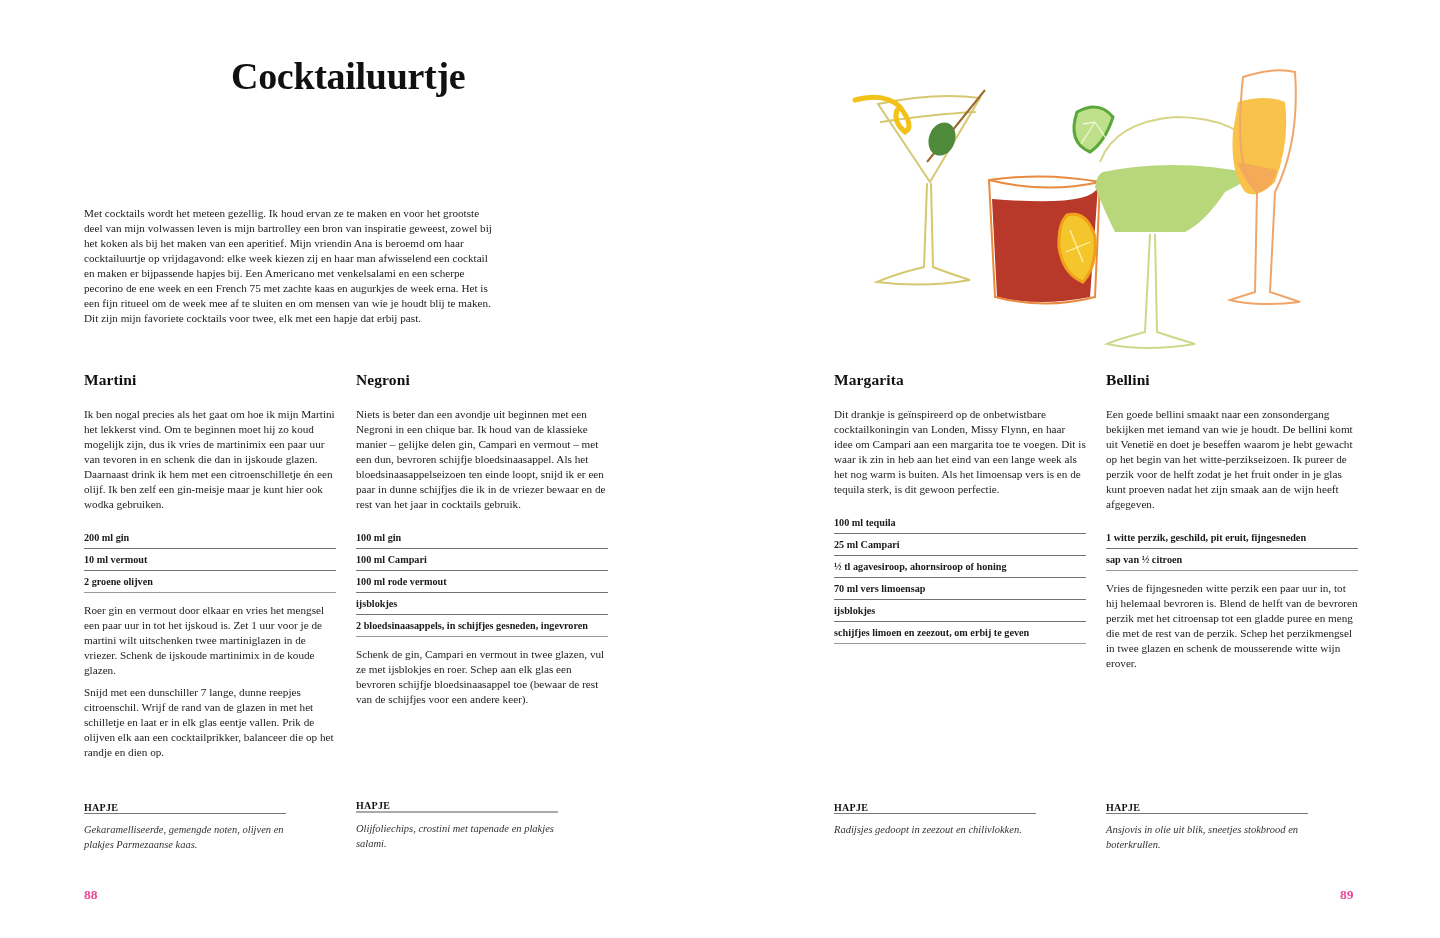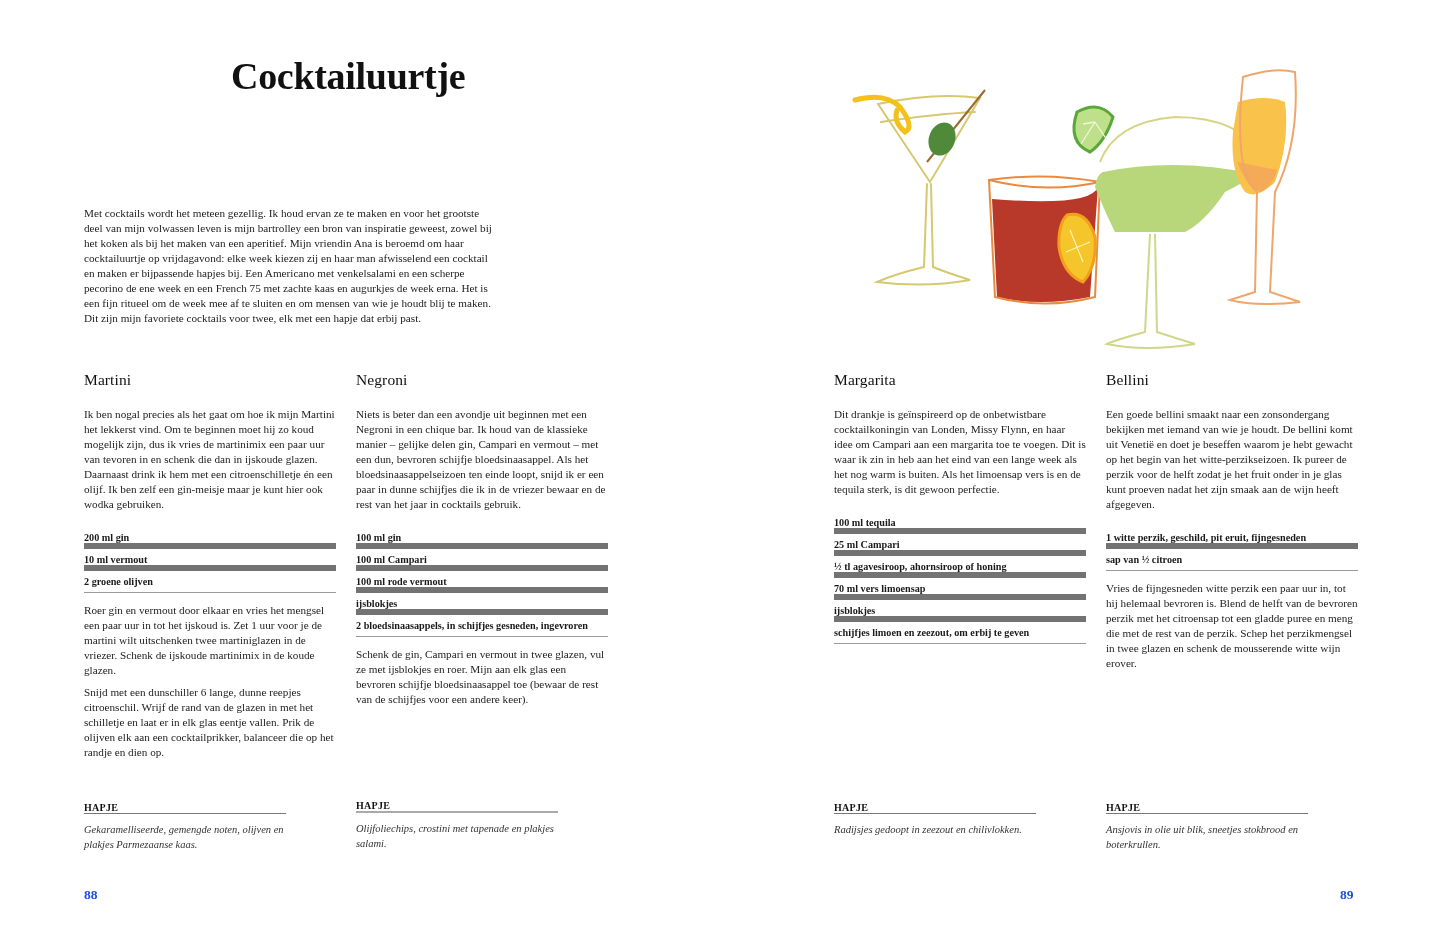--- a/index.html
+++ b/index.html
@@ -24,52 +24,52 @@
     }
     .intro {
       position: absolute; left: 84px; top: 206px; width: 410px;
       font-family: "Liberation Serif", serif;
       font-size: 11.2px; line-height: 15px; color: #222;
     }
 
     .recipe { position: absolute; top: 371px; width: 252px; }
     .recipe h2 {
       font-family: "Liberation Serif", serif;
-      font-weight: 400; font-size: 15.5px; color: #111;
+      font-weight: 700; font-size: 15.5px; color: #111;
       margin-bottom: 18px; letter-spacing: 0.1px;
     }
     .recipe .desc, .recipe .method p {
       font-family: "Liberation Serif", serif;
       font-size: 11.2px; line-height: 15px; color: #222;
     }
     .ingredients { list-style: none; margin-top: 15px; margin-bottom: 10px; }
     .ingredients li {
       font-family: "Liberation Serif", serif;
       font-weight: 700; font-size: 10.2px; color: #1a1a1a;
       height: 22px; line-height: 20px; padding-top: 1px;
-      border-bottom: 6px solid #737373;
+      border-bottom: 1px solid #737373;
     }
     .ingredients li:last-child { border-bottom-color: #9a9a9a; border-bottom-width: 1.5px; }
     .method p { margin-bottom: 7px; }
 
     .hapje { position: absolute; top: 802px; width: 202px; }
     .hapje .label {
       font-family: "Liberation Serif", serif;
       font-weight: 700; font-size: 10px; letter-spacing: 0.3px; color: #111;
       border-bottom: 1px solid #777;
     }
     .hapje .text {
       font-family: "Liberation Serif", serif;
       font-style: italic; font-size: 10.5px; line-height: 15px; color: #333;
       margin-top: 8px;
     }
     .page-number {
       position: absolute; top: 887px;
       font-family: "Liberation Serif", serif;
-      font-weight: 700; font-size: 13.5px; color: #1d4ed8;
+      font-weight: 700; font-size: 13.5px; color: #ec4899;
     }
     .illustration { position: absolute; left: 845px; top: 62px; width: 475px; height: 290px; }
   </style>
 </head>
 <body>
 
 <div class="spread">
 
   <div class="page page-left">
     <h1 class="title">Cocktailuurtje</h1>
@@ -78,36 +78,36 @@
     <section class="recipe" style="left:84px;">
       <h2>Martini</h2>
       <p class="desc">Ik ben nogal precies als het gaat om hoe ik mijn Martini het lekkerst vind. Om te beginnen moet hij zo koud mogelijk zijn, dus ik vries de martinimix een paar uur van tevoren in en schenk die dan in ijskoude glazen. Daarnaast drink ik hem met een citroenschilletje én een olijf. Ik ben zelf een gin-meisje maar je kunt hier ook wodka gebruiken.</p>
       <ul class="ingredients">
         <li>200 ml gin</li>
         <li>10 ml vermout</li>
         <li>2 groene olijven</li>
       </ul>
       <div class="method">
         <p>Roer gin en vermout door elkaar en vries het mengsel een paar uur in tot het ijskoud is. Zet 1 uur voor je de martini wilt uitschenken twee martiniglazen in de vriezer. Schenk de ijskoude martinimix in de koude glazen.</p>
-        <p>Snijd met een dunschiller 6 lange, dunne reepjes citroenschil. Wrijf de rand van de glazen in met het schilletje en laat er in elk glas eentje vallen. Prik de olijven elk aan een cocktailprikker, balanceer die op het randje en dien op.</p>
+        <p>Snijd met een dunschiller 7 lange, dunne reepjes citroenschil. Wrijf de rand van de glazen in met het schilletje en laat er in elk glas eentje vallen. Prik de olijven elk aan een cocktailprikker, balanceer die op het randje en dien op.</p>
       </div>
     </section>
 
     <section class="recipe" style="left:356px;">
       <h2>Negroni</h2>
       <p class="desc">Niets is beter dan een avondje uit beginnen met een Negroni in een chique bar. Ik houd van de klassieke manier – gelijke delen gin, Campari en vermout – met een dun, bevroren schijfje bloedsinaasappel. Als het bloedsinaasappelseizoen ten einde loopt, snijd ik er een paar in dunne schijfjes die ik in de vriezer bewaar en de rest van het jaar in cocktails gebruik.</p>
       <ul class="ingredients">
         <li>100 ml gin</li>
         <li>100 ml Campari</li>
         <li>100 ml rode vermout</li>
         <li>ijsblokjes</li>
         <li>2 bloedsinaasappels, in schijfjes gesneden, ingevroren</li>
       </ul>
       <div class="method">
-        <p>Schenk de gin, Campari en vermout in twee glazen, vul ze met ijsblokjes en roer. Mijn aan elk glas een bevroren schijfje bloedsinaasappel toe (bewaar de rest van de schijfjes voor een andere keer).</p>
+        <p>Schenk de gin, Campari en vermout in twee glazen, vul ze met ijsblokjes en roer. Schep aan elk glas een bevroren schijfje bloedsinaasappel toe (bewaar de rest van de schijfjes voor een andere keer).</p>
       </div>
     </section>
 
     <div class="hapje" style="left:84px;">
       <div class="label">HAPJE</div>
       <p class="text">Gekaramelliseerde, gemengde noten, olijven en plakjes Parmezaanse kaas.</p>
     </div>
     <div class="hapje" style="left:356px; top:800px;">
       <div class="label" style="border-bottom-color:#aaa; border-bottom-width:2px;">HAPJE</div>
       <p class="text">Olijfoliechips, crostini met tapenade en plakjes salami.</p>

